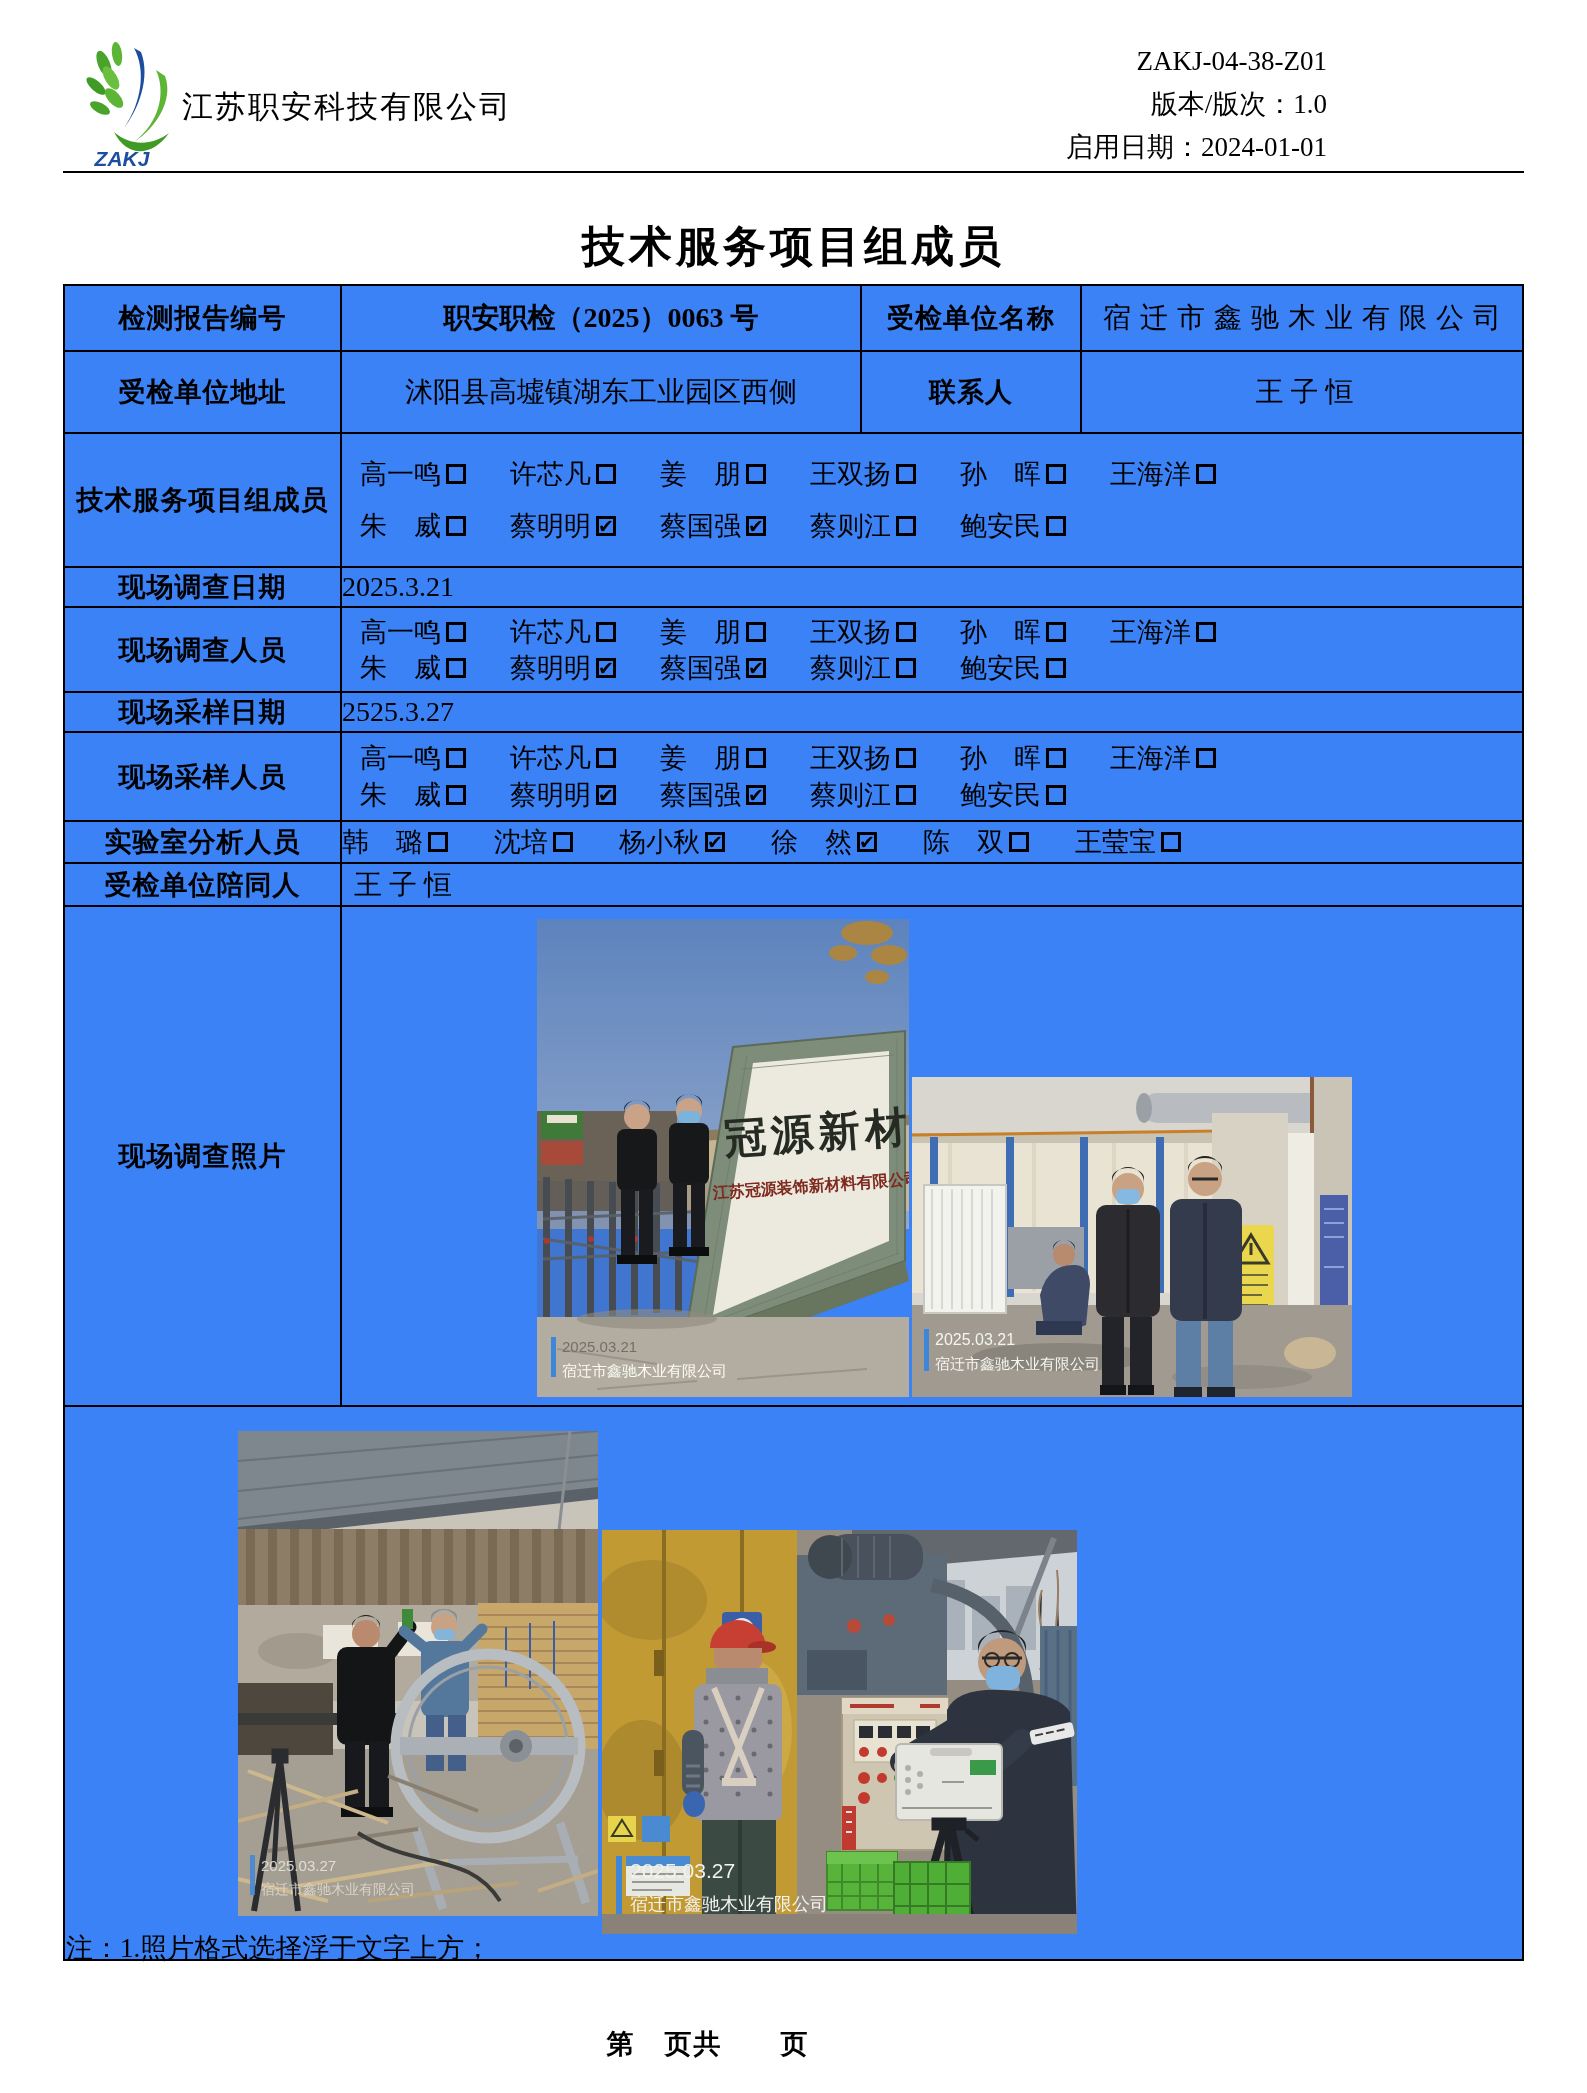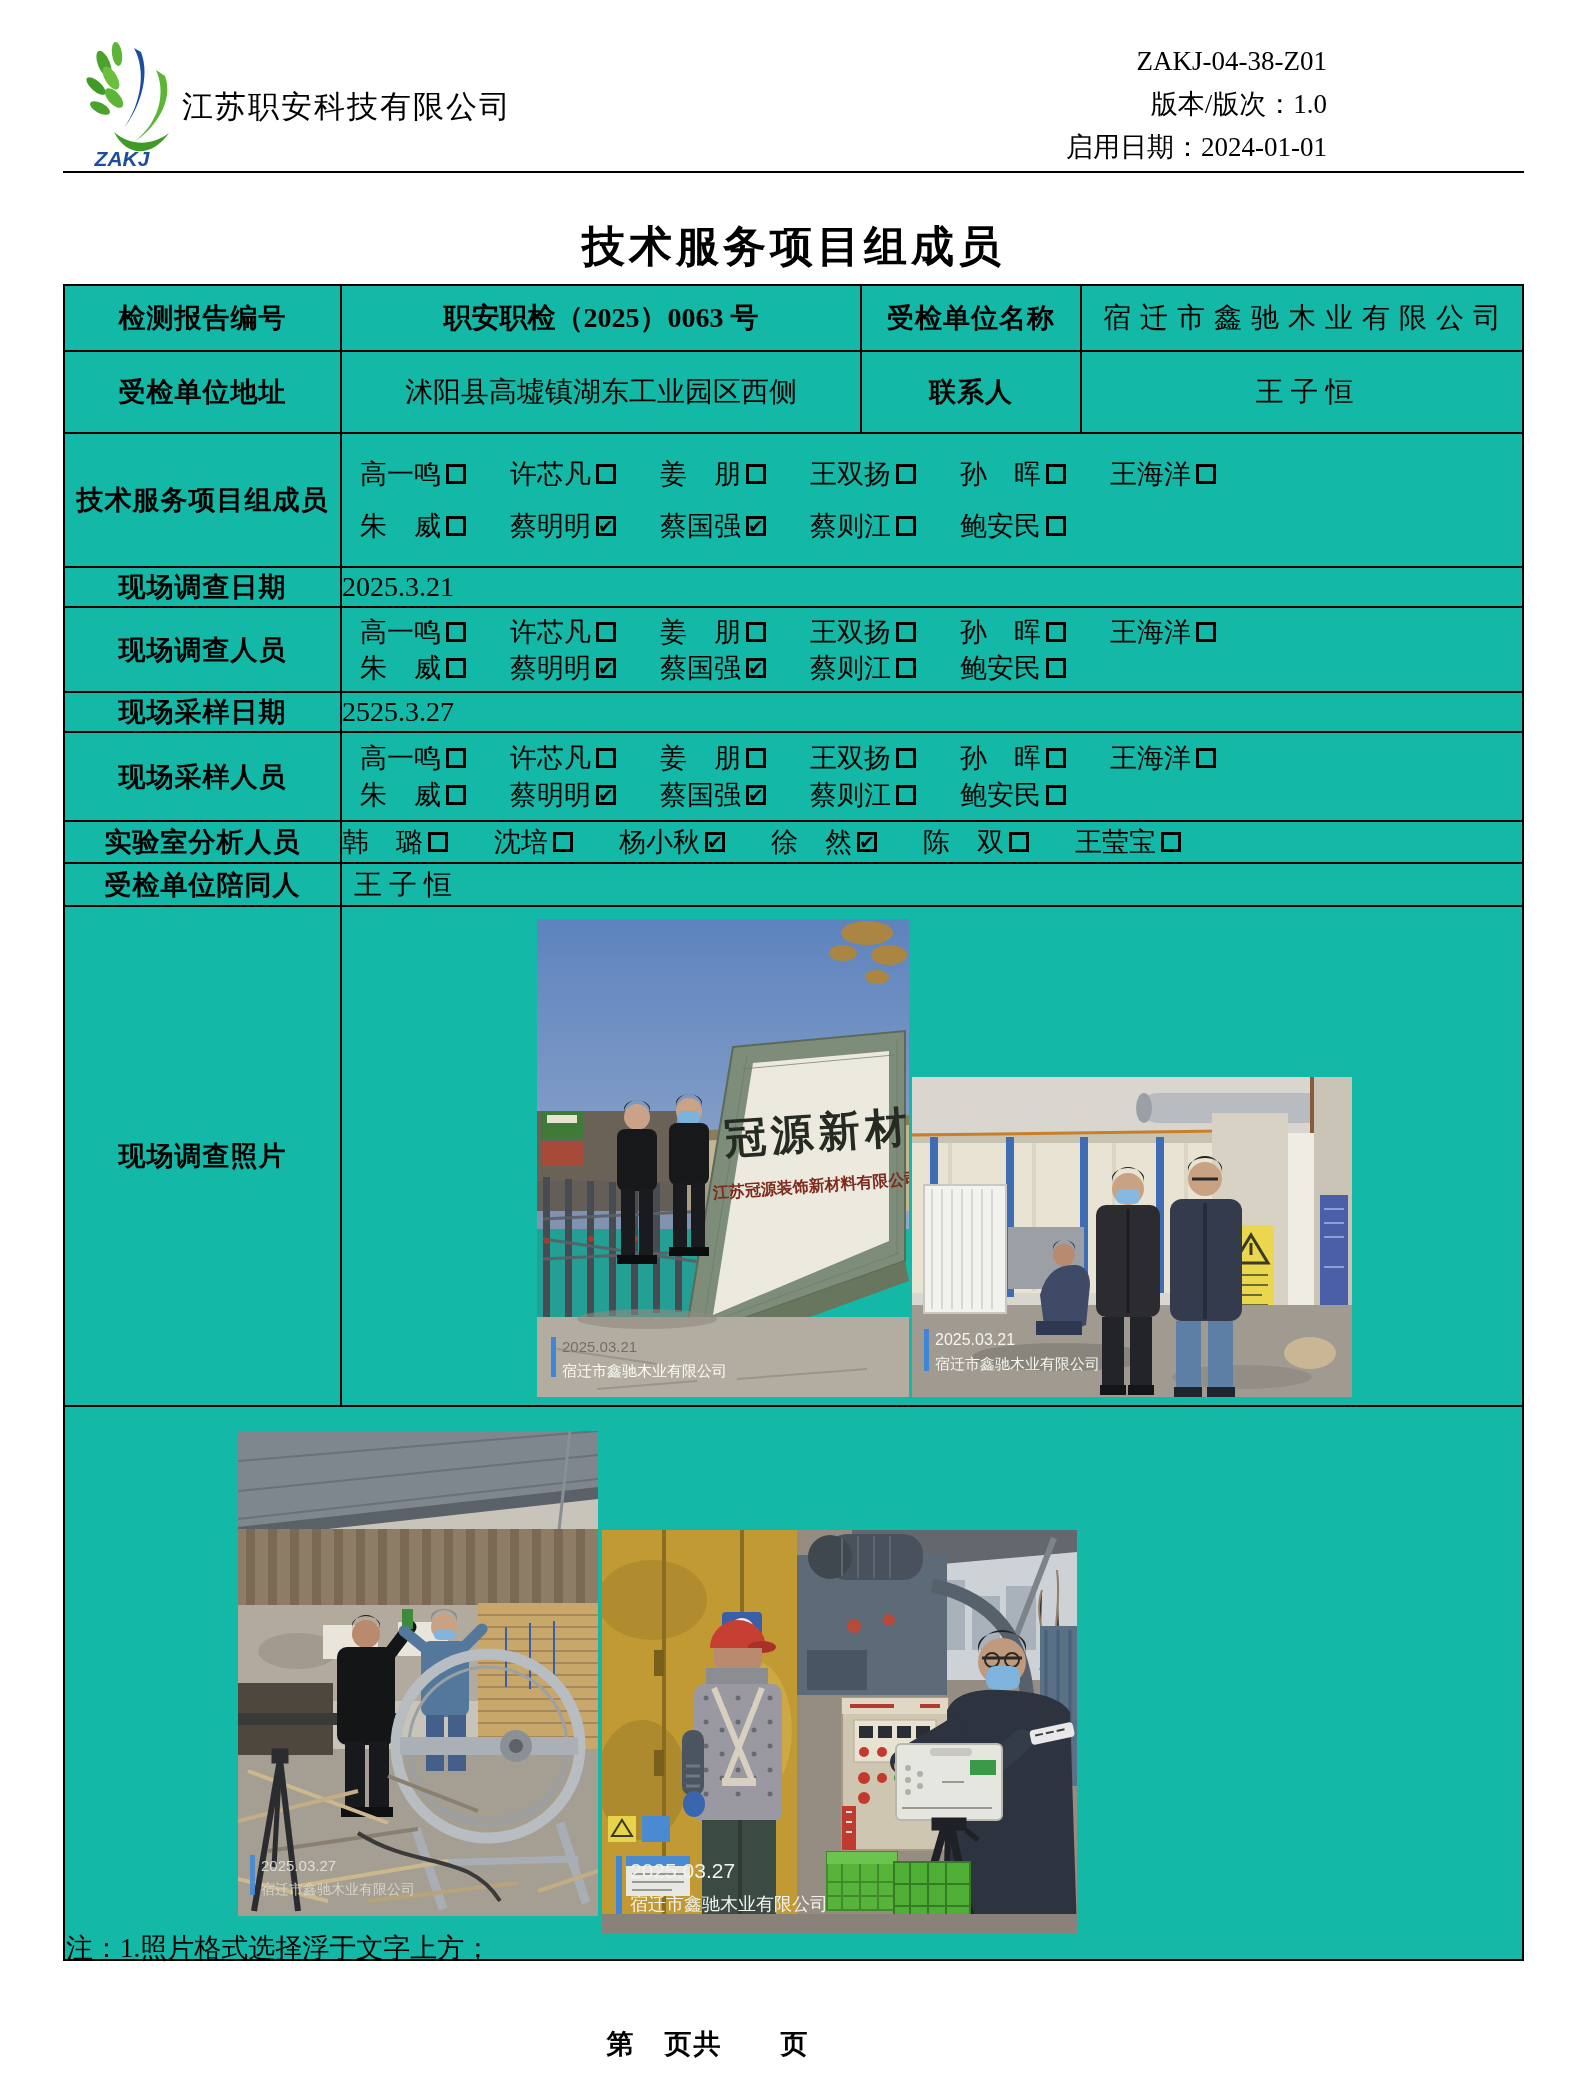--- a/index.html
+++ b/index.html
@@ -10,21 +10,21 @@
   
   .logo { position:absolute; left:84px; top:38px; width:100px; height:134px; }
   .company-name { position:absolute; left:182px; top:86px; font-size:31px; letter-spacing:2px; }
   .doc-info { position:absolute; right:260px; top:40px; text-align:right; font-size:27px; line-height:43px; }
   .header-rule { position:absolute; left:63px; top:171px; width:1461px; border-top:2px solid #000; }
 
   
   .doc-title { position:absolute; left:63px; top:218px; width:1461px; text-align:center; font-size:43px; font-weight:700; letter-spacing:4px; }
 
   
-  .tbl { position:absolute; left:63px; top:284px; width:1461px; border:2px solid #000; background:#14b8a6; }
+  .tbl { position:absolute; left:63px; top:284px; width:1461px; border:2px solid #000; background:#3b82f6; }
   .row { display:flex; border-bottom:2px solid #000; }
   .row:last-child { border-bottom:none; }
   .c { border-right:2px solid #000; display:flex; align-items:center; justify-content:center; overflow:hidden; }
   .w1 { width:277px; }
   .w2 { width:520px; }
   .w3 { width:220px; }
   .w4 { flex:1; border-right:none; }
   .wm { flex:1; border-right:none; justify-content:flex-start; }
   .lab { font-weight:700; font-size:27px; letter-spacing:1px; text-align:center; }
   .val { font-size:28px; }

